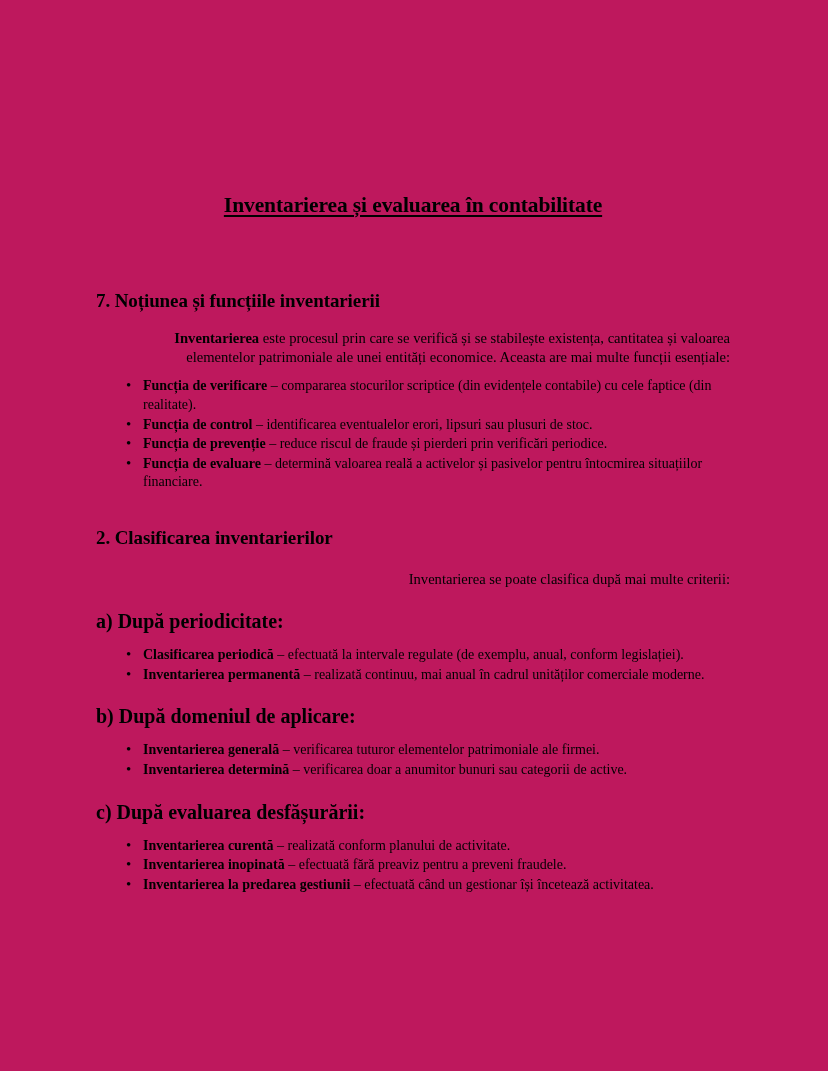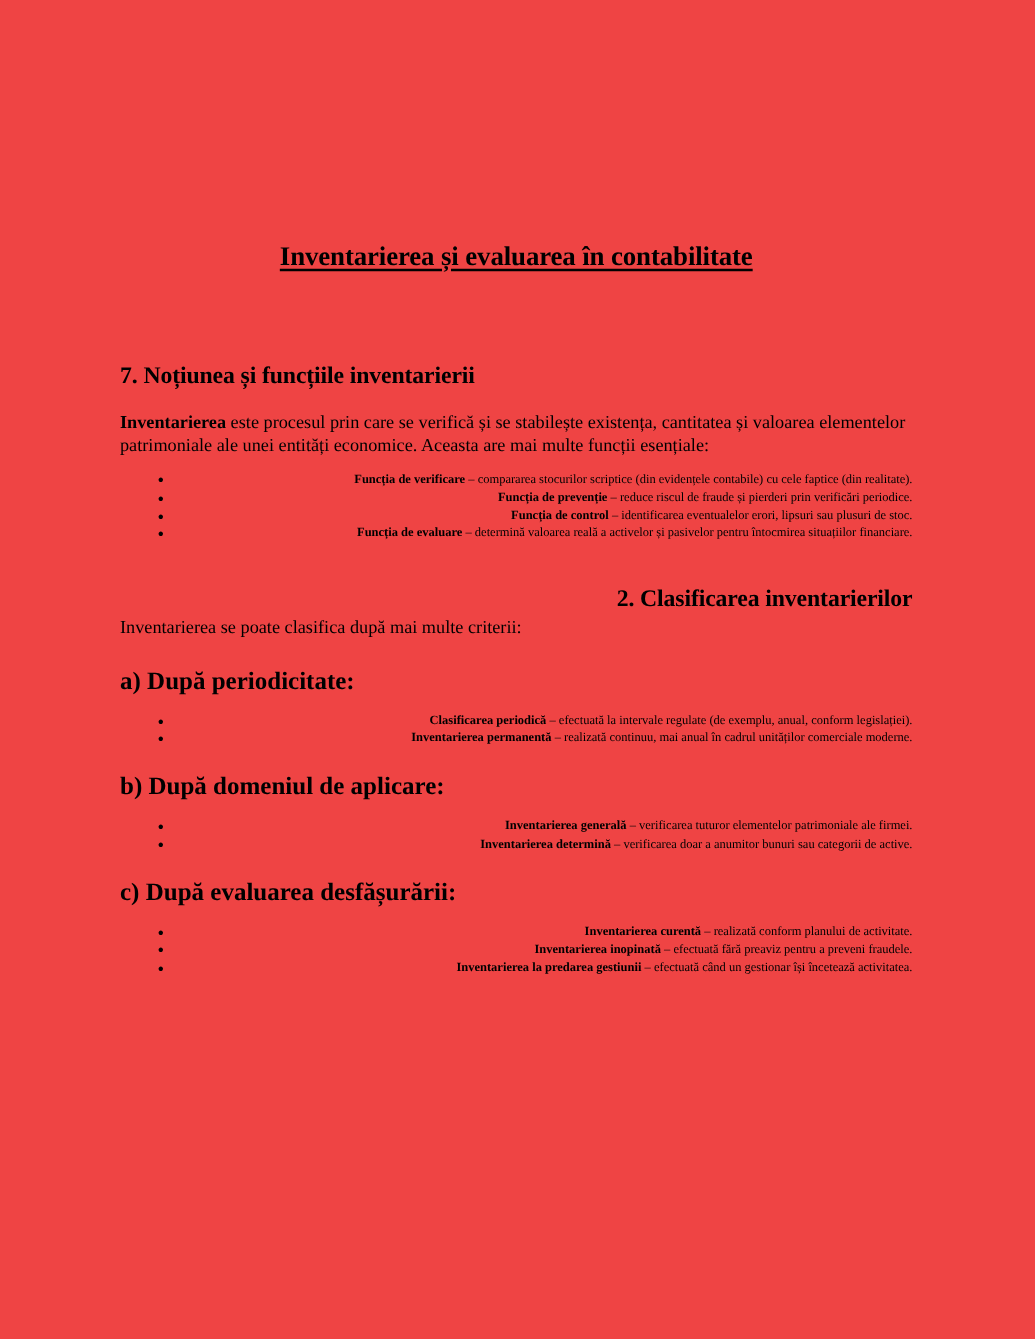--- a/index.html
+++ b/index.html
@@ -12,21 +12,21 @@
     width: 828px;
     height: 1071px;
     font-family: "Liberation Serif", "DejaVu Serif", serif;
     color: #000000;
     -webkit-font-smoothing: antialiased;
   }
   .page {
     position: relative;
     width: 828px;
     height: 1071px;
-    background: #ef4444;
+    background: #be185d;
     box-sizing: border-box;
     padding: 0 98px 0 96px;
     overflow: hidden;
   }
   .spacer-top { height: 192px; }
 
   .doc-title {
     text-align: center;
     font-size: 21.5px;
     font-weight: bold;
@@ -42,50 +42,48 @@
 
   h2.section-heading {
     font-size: 19px;
     font-weight: bold;
     line-height: 1.25;
     margin: 0 0 16px 0;
     letter-spacing: -0.1px;
   }
   h2.section-heading.second {
     margin-top: 34px;
-    margin-bottom: 2px;
-    text-align: right;
+    margin-bottom: 20px;
   }
 
   p.body-text {
     font-size: 14.6px;
     line-height: 1.33;
-    margin: 0 0 10px 0;
-    text-align: left;
+    margin: 0 0 10px 16px;
+    text-align: right;
   }
 
   h3.sub-heading {
     font-size: 20px;
     font-weight: bold;
     line-height: 1.3;
     margin: 19px 0 12px 0;
   }
 
   ul.bullets {
     list-style: none;
     margin: 0 0 6px 0;
     padding: 0;
   }
   ul.bullets li {
     position: relative;
-    font-size: 10px;
+    font-size: 14px;
     line-height: 1.33;
     padding-left: 47px;
     margin: 0 0 1px 0;
-    text-align: right;
   }
   ul.bullets li::before {
     content: "\2022";
     position: absolute;
     left: 30px;
     top: -1px;
     font-size: 15px;
     line-height: 1.33;
   }
 
@@ -99,22 +97,22 @@
   <div class="spacer-top"></div>
 
   <h1 class="doc-title"><span class="ul">Inventarierea și evaluarea în contabilitate</span></h1>
 
   <h2 class="section-heading">7. Noțiunea și funcțiile inventarierii</h2>
 
   <p class="body-text"><span class="b">Inventarierea</span><span> este procesul prin care se verifică și se stabilește existența, cantitatea și valoarea elementelor patrimoniale ale unei entități economice. Aceasta are mai multe funcții esențiale:</span></p>
 
   <ul class="bullets">
     <li><span class="b">Funcția de verificare</span><span> – compararea stocurilor scriptice (din evidențele contabile) cu cele faptice (din realitate).</span></li>
+    <li><span class="b">Funcția de control</span><span> – identificarea eventualelor erori, lipsuri sau plusuri de stoc.</span></li>
     <li><span class="b">Funcția de prevenție</span><span> – reduce riscul de fraude și pierderi prin verificări periodice.</span></li>
-    <li><span class="b">Funcția de control</span><span> – identificarea eventualelor erori, lipsuri sau plusuri de stoc.</span></li>
     <li><span class="b">Funcția de evaluare</span><span> – determină valoarea reală a activelor și pasivelor pentru întocmirea situațiilor financiare.</span></li>
   </ul>
 
   <h2 class="section-heading second">2. Clasificarea inventarierilor</h2>
 
   <p class="body-text">Inventarierea se poate clasifica după mai multe criterii:</p>
 
   <h3 class="sub-heading">a) După periodicitate:</h3>
   <ul class="bullets">
     <li><span class="b">Clasificarea periodică</span><span> – efectuată la intervale regulate (de exemplu, anual, conform legislației).</span></li>

